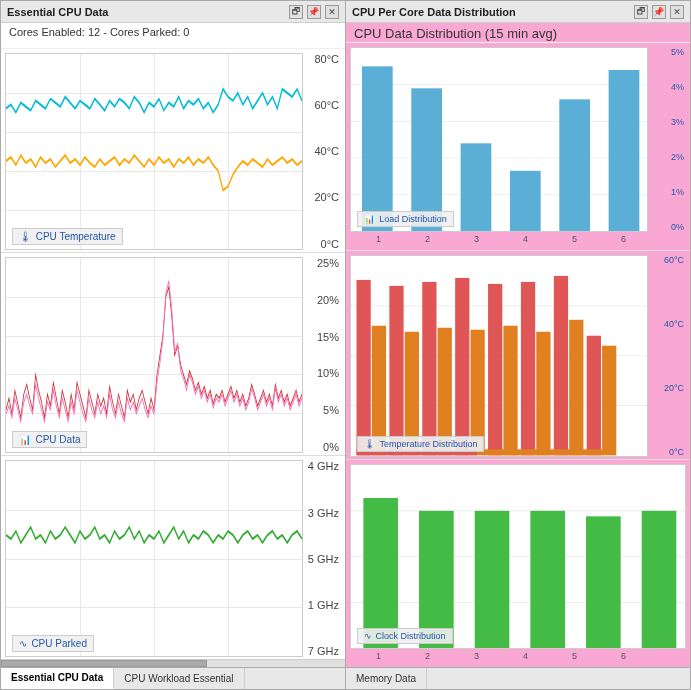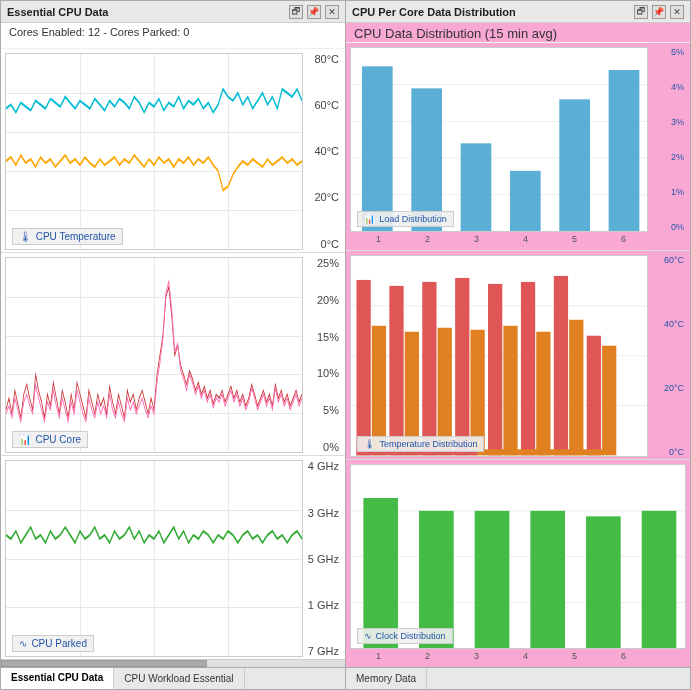--- a/index.html
+++ b/index.html
@@ -333,21 +333,21 @@
               <div class="grid-line-v" style="left:50%"></div>
               <div class="grid-line-v" style="left:75%"></div>
             </div>
             <svg class="sparkline-svg" viewBox="0 0 300 100" preserveAspectRatio="none">
 
               <polyline fill="none" stroke="#cc3333" stroke-width="0.8" points="0,78 3,72 6,80 9,68 12,75 15,82 18,70 21,65 24,72 27,78 30,60 33,68 36,74 39,82 42,70 45,76 48,64 51,72 54,80 57,68 60,74 63,82 66,70 69,78 72,64 75,70 78,76 81,82 84,68 87,74 90,80 93,70 96,76 99,72 102,80 105,66 108,74 111,80 114,70 117,76 120,82 123,68 126,74 129,70 132,78 135,72 138,68 141,74 144,80 147,72 150,78 153,60 156,50 159,40 162,20 165,15 168,30 171,50 174,45 177,55 180,60 183,65 186,58 189,62 192,68 195,64 198,70 201,66 204,72 207,68 210,75 213,70 216,72 219,68 222,74 225,70 228,66 231,72 234,68 237,74 240,70 243,76 246,72 249,65 252,70 255,76 258,72 261,68 264,74 267,70 270,76 273,65 276,72 279,68 282,74 285,70 288,76 291,72 294,68 297,74 300,70"></polyline>
               <polyline fill="none" stroke="#ff69b4" stroke-width="0.8" points="0,80 3,76 6,82 9,72 12,78 15,84 18,74 21,70 24,76 27,80 30,65 33,72 36,78 39,84 42,74 45,78 48,68 51,76 54,82 57,72 60,78 63,84 66,74 69,80 72,68 75,74 78,80 81,84 84,72 87,78 90,82 93,74 96,80 99,76 102,82 105,70 108,78 111,82 114,74 117,80 120,84 123,72 126,78 129,74 132,80 135,76 138,72 141,78 144,82 147,76 150,80 153,64 156,54 159,42 162,18 165,12 168,26 171,48 174,44 177,58 180,62 183,68 186,60 189,64 192,70 195,66 198,72 201,68 204,74 207,70 210,77 213,72 216,74 219,70 222,76 225,72 228,68 231,74 234,70 237,76 240,72 243,78 246,74 249,67 252,72 255,78 258,74 261,70 264,76 267,72 270,78 273,67 276,74 279,70 282,76 285,72 288,78 291,74 294,70 297,76 300,72"></polyline>
             </svg>
             <div class="chart-label-box">
               <span>📊</span>
-              <span>CPU Core</span>
+              <span>CPU Data</span>
             </div>
           </div>
           <div class="chart-y-axis">
             <span>25%</span>
             <span>20%</span>
             <span>15%</span>
             <span>10%</span>
             <span>5%</span>
             <span>0%</span>
           </div>

